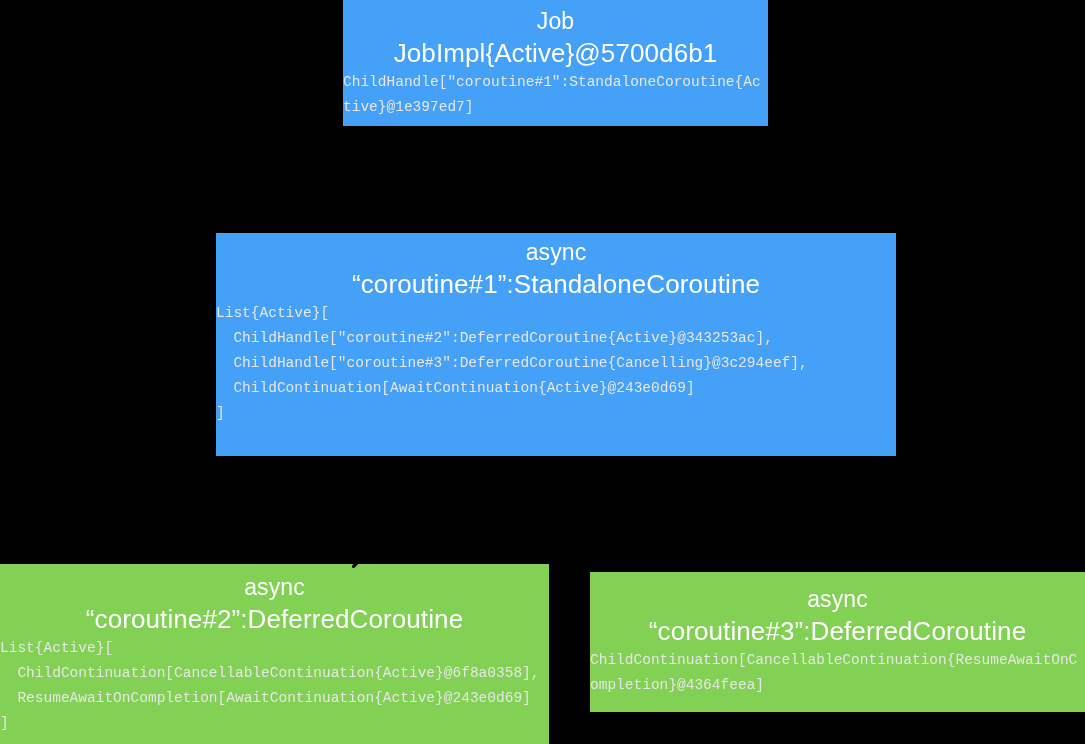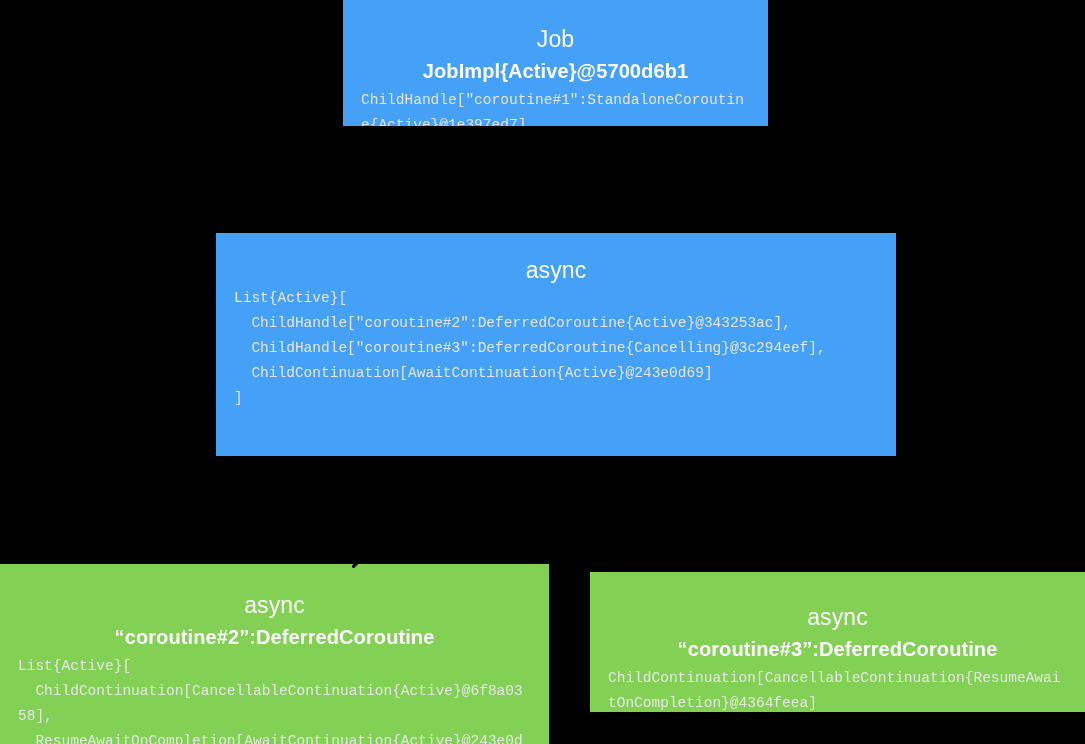--- a/index.html
+++ b/index.html
@@ -23,21 +23,21 @@
     top: 0;
     width: 1085px;
     height: 744px;
     background: #000000;
   }
 
   .node {
     position: absolute;
     box-sizing: border-box;
     overflow: hidden;
-    padding: 18px;
+    padding: 0;
   }
 
   .node.blue  { background: #45a0f8; }
   .node.green { background: #82d155; }
 
   .node-titles {
     text-align: center;
     color: #ffffff;
     padding: 0 6px;
   }
@@ -46,23 +46,23 @@
     font-family: "Liberation Sans", sans-serif;
     font-size: 23px;
     line-height: 32px;
     font-weight: 400;
     letter-spacing: 0.1px;
     white-space: nowrap;
   }
 
   .node-subtitle {
     font-family: "Liberation Sans", sans-serif;
-    font-size: 20px;
+    font-size: 26px;
     line-height: 33px;
-    font-weight: 700;
+    font-weight: 400;
     letter-spacing: 0.1px;
     white-space: nowrap;
   }
 
   .node-body {
     font-family: "Liberation Mono", "DejaVu Sans Mono", monospace;
     font-size: 14.5px;
     line-height: 25px;
     color: #e6e6e6;
     white-space: pre-wrap;
@@ -117,20 +117,21 @@
     <div class="node-titles">
       <div class="node-title">Job</div>
       <div class="node-subtitle">JobImpl{Active}@5700d6b1</div>
     </div>
     <div class="node-body">ChildHandle["coroutine#1":StandaloneCoroutine{Active}@1e397ed7]</div>
   </div>
 
   <div class="node blue" id="node-launch">
     <div class="node-titles">
       <div class="node-title">async</div>
+      <div class="node-subtitle">“coroutine#1”:StandaloneCoroutine</div>
     </div>
     <div class="node-body">List{Active}[
   ChildHandle["coroutine#2":DeferredCoroutine{Active}@343253ac],
   ChildHandle["coroutine#3":DeferredCoroutine{Cancelling}@3c294eef],
   ChildContinuation[AwaitContinuation{Active}@243e0d69]
 ]</div>
   </div>
 
   <div class="node green" id="node-coroutine2">
     <div class="node-titles">

